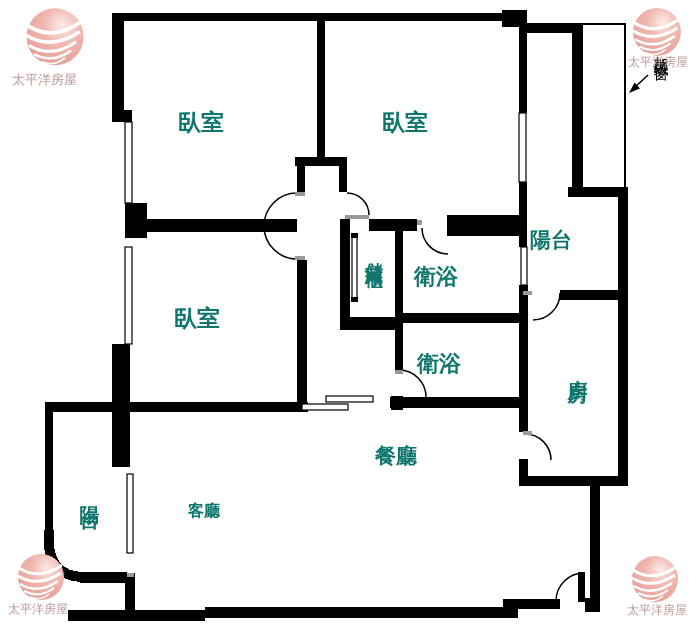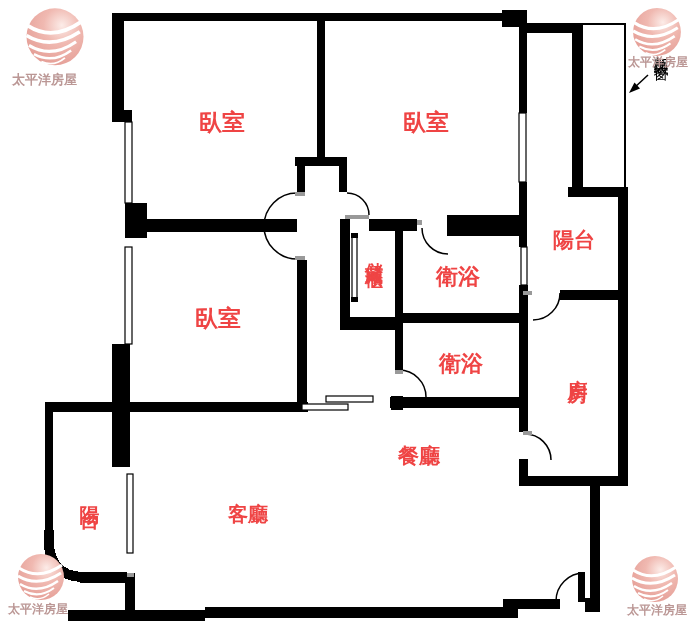--- a/index.html
+++ b/index.html
@@ -1,22 +1,22 @@
 <!DOCTYPE html>
 <html><head>
 <meta charset="utf-8">
 <style>
   html,body{margin:0;padding:0;background:#fff;}
   #stage{position:relative;width:697px;height:628px;background:#fff;overflow:hidden;
          font-family:"Liberation Sans","DejaVu Sans",sans-serif;}
   #plan-svg{position:absolute;left:0;top:0;}
-  .lbl{position:absolute;color:#ef4444;font-weight:bold;text-align:center;white-space:nowrap;
+  .lbl{position:absolute;color:#0f766e;font-weight:bold;white-space:nowrap;
        font-family:Liberation Sans, sans-serif;}
   .vtext{writing-mode:vertical-rl;text-orientation:upright;white-space:nowrap;}
-  .logo-caption{font-weight:bold;white-space:nowrap;}
+  .logo-caption{font-weight:normal;white-space:nowrap;}
   .note{position:absolute;color:#000;font-weight:500;}
 </style>
 </head>
 <body>
 
 <div id="stage">
 
   <svg id="plan-svg" width="697" height="628" viewBox="0 0 697 628">
     <defs>
       <radialGradient id="lg" cx="62%" cy="30%" r="80%">
@@ -130,21 +130,21 @@
     </g>
   </svg>
 
   <div class="lbl" style="left:178px;top:107px;width:88px;font-size:23px;">臥室</div>
   <div class="lbl" style="left:382px;top:107px;width:88px;font-size:23px;">臥室</div>
   <div class="lbl" style="left:174px;top:303px;width:88px;font-size:23px;">臥室</div>
   <div class="lbl" style="left:414px;top:262px;width:88px;font-size:22px;">衛浴</div>
   <div class="lbl" style="left:417px;top:349px;width:88px;font-size:22px;">衛浴</div>
   <div class="lbl vtext" style="left:565px;top:363px;font-size:20px;letter-spacing:3px;">廚房</div>
   <div class="lbl" style="left:375px;top:442px;width:88px;font-size:21px;">餐廳</div>
-  <div class="lbl" style="left:204px;top:501px;width:88px;font-size:20px;">客廳</div>
+  <div class="lbl" style="left:188px;top:501px;width:88px;font-size:16px;">客廳</div>
   <div class="lbl" style="left:530px;top:226px;width:88px;font-size:21px;">陽台</div>
   <div class="lbl vtext" style="left:77px;top:491px;font-size:20px;letter-spacing:2px;">陽台</div>
   <div class="lbl vtext" style="left:362px;top:247px;font-size:18px;letter-spacing:4px;">儲藏櫃</div>
 
   <div class="note vtext" style="left:651px;top:44px;font-size:15px;letter-spacing:3px;">加裝鐵窗</div>
 
   <div class="logo-caption" style="position:absolute;left:12px;top:71px;font-size:13px;color:#bb9795;">太平洋房屋</div>
   <div class="logo-caption" style="position:absolute;left:628px;top:54px;font-size:12px;color:#bb9795;">太平洋房屋</div>
   <div class="logo-caption" style="position:absolute;left:8px;top:601px;font-size:12px;color:#bb9795;">太平洋房屋</div>
   <div class="logo-caption" style="position:absolute;left:627px;top:602px;font-size:12px;color:#bb9795;">太平洋房屋</div>

